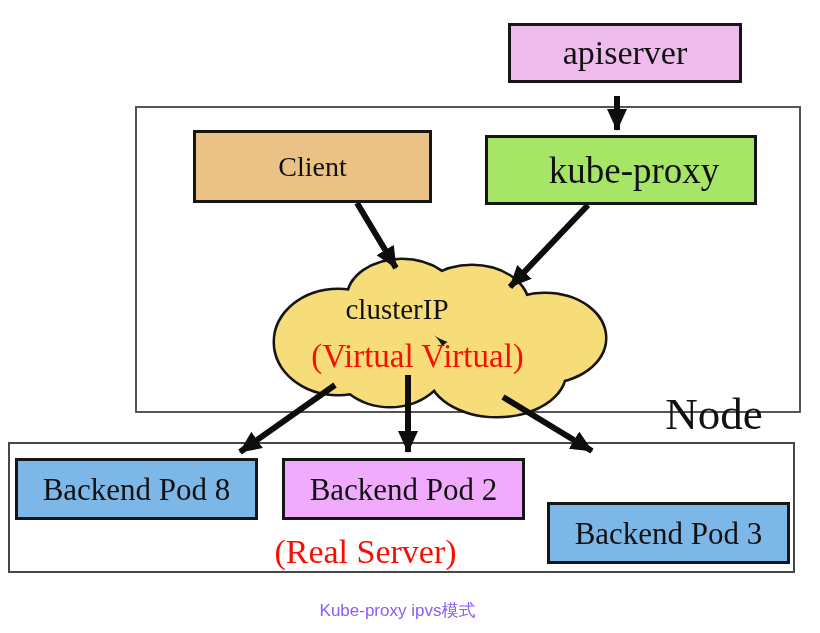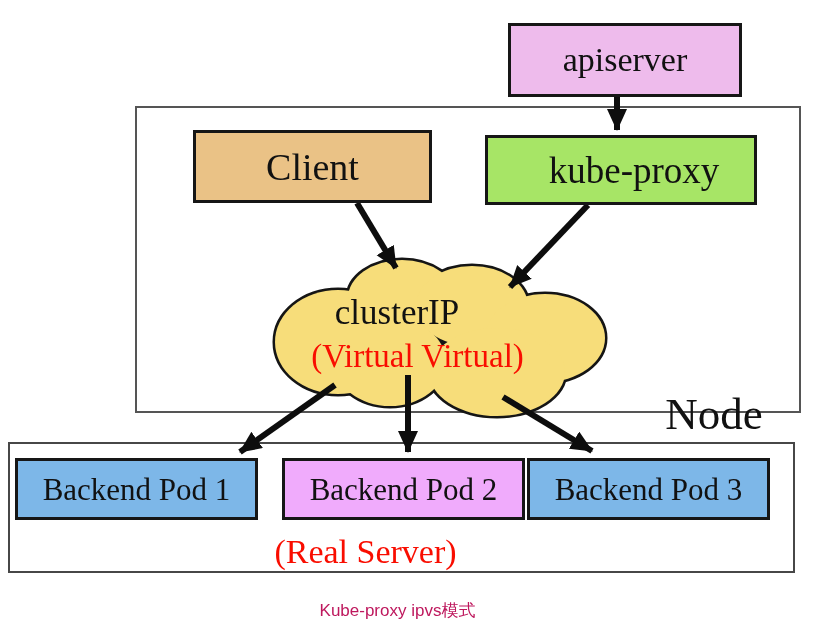--- a/index.html
+++ b/index.html
@@ -8,29 +8,29 @@
     font-family:"Liberation Serif","DejaVu Serif",serif;color:#111;
   }
   .abs{position:absolute;box-sizing:border-box;}
   .container-box{background:#ffffff;}
   .node-box{left:135px;top:106px;width:666px;height:307px;border:2px solid #555;}
   .bottom-box{left:8px;top:442px;width:787px;height:131px;border:2px solid #474747;}
   .shape-box{
     border:3px solid #161616;display:flex;align-items:center;justify-content:center;
     text-align:center;line-height:1;z-index:3;
   }
-  .apiserver-box{left:508px;top:23px;width:234px;height:74px;font-size:34px;}
-  .client-box{left:193px;top:130px;width:239px;height:73px;font-size:38px;}
+  .apiserver-box{left:508px;top:23px;width:234px;height:60px;font-size:34px;}
+  .client-box{left:193px;top:130px;width:239px;height:73px;font-size:28px;}
   .kubeproxy-box{left:485px;top:135px;width:272px;height:70px;font-size:37px;padding-left:26px;}
   .pod-box{top:458px;width:243px;height:62px;border-width:3px;font-size:31px;}
   .pod-1{left:15px;}
   .pod-2{left:282px;}
-  .pod-3{left:527px;}
+  .pod-3{left:547px;margin-top:44px;}
   .svg-layer{left:0;top:0;width:820px;height:633px;z-index:2;pointer-events:none;}
-  .cloud-title{left:297px;top:294px;width:200px;text-align:center;font-size:35px;line-height:1.1;z-index:3;}
+  .cloud-title{left:297px;top:294px;width:200px;text-align:center;font-size:29px;line-height:1.1;z-index:3;}
   .cloud-subtitle{left:295px;top:338px;width:245px;text-align:center;font-size:33px;line-height:1.1;z-index:3;}
   .node-label{left:640px;top:360px;width:148px;text-align:center;font-size:45px;line-height:1;z-index:3;margin-top:32px;}
   .real-server-label{left:8px;top:533px;width:715px;text-align:center;font-size:34px;line-height:1.1;z-index:3;}
   .caption{
     left:0;top:599px;width:795px;text-align:center;font-size:17px;
     font-family:"Liberation Sans","DejaVu Sans",sans-serif;z-index:3;
   }
 </style>
 </head>
 <body>
@@ -87,26 +87,26 @@
   <div class="abs shape-box kubeproxy-box" style="background-color: rgb(167, 229, 102);">
     <span>kube-proxy</span>
   </div>
 
   <div class="abs cloud-title">clusterIP</div>
   <div class="abs cloud-subtitle" style="color: rgb(249, 13, 0);">(Virtual Virtual)</div>
 
   <div class="abs node-label">Node</div>
 
   <div class="abs shape-box pod-box pod-1" style="background-color: rgb(125, 183, 232);">
-    <span>Backend Pod 1</span>
+    <span>Backend Pod 8</span>
   </div>
   <div class="abs shape-box pod-box pod-2" style="background-color: #f0abfc;">
     <span>Backend Pod 2</span>
   </div>
   <div class="abs shape-box pod-box pod-3" style="background-color: rgb(125, 183, 232);">
     <span>Backend Pod 3</span>
   </div>
 
   <div class="abs real-server-label" style="color: rgb(249, 13, 0);">(Real Server)</div>
 
-  <div class="abs caption" style="color: #be185d;">Kube-proxy ipvs模式</div>
+  <div class="abs caption" style="color: #8b5cf6;">Kube-proxy ipvs模式</div>
 
 </div>
 
 </body></html>

